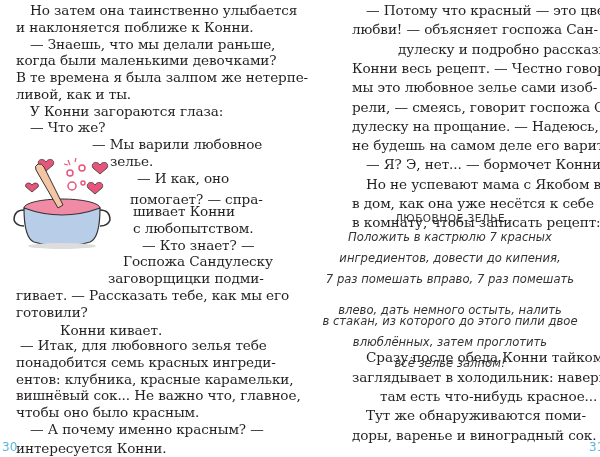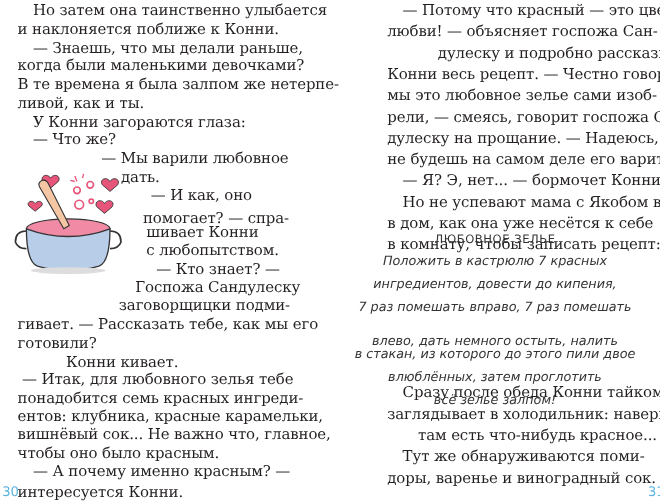--- a/index.html
+++ b/index.html
@@ -21,21 +21,21 @@
   <div id="left-lines">
       <div class="line" style="left: 30px; top: 0px;">Но затем она таинственно улыбается</div>
       <div class="line" style="left: 16px; top: 16.75px;">и наклоняется поближе к Конни.</div>
       <div class="line" style="left: 30px; top: 33.5px;">— Знаешь, что мы делали раньше,</div>
       <div class="line" style="left: 16px; top: 50.25px;">когда были маленькими девочками?</div>
       <div class="line" style="left: 16px; top: 67px;">В те времена я была залпом же нетерпе-</div>
       <div class="line" style="left: 16px; top: 83.75px;">ливой, как и ты.</div>
       <div class="line" style="left: 30px; top: 100.5px;">У Конни загораются глаза:</div>
       <div class="line" style="left: 30px; top: 117.25px;">— Что же?</div>
       <div class="line" style="left: 92px; top: 134px;">— Мы варили любовное</div>
-      <div class="line" style="left: 110px; top: 150.75px;">дать.</div>
+      <div class="line" style="left: 110px; top: 150.75px;">зелье.</div>
       <div class="line" style="left: 137px; top: 167.5px;">— И как, оно</div>
       <div class="line" style="left: 130px; top: 189px;">помогает? — спра-</div>
       <div class="line" style="left: 133px; top: 201px;">шивает Конни</div>
       <div class="line" style="left: 133px; top: 217.75px;">с любопытством.</div>
       <div class="line" style="left: 142px; top: 234.5px;">— Кто знает? —</div>
       <div class="line" style="left: 123px; top: 251.25px;">Госпожа Сандулеску</div>
       <div class="line" style="left: 108px; top: 268px;">заговорщицки подми-</div>
       <div class="line" style="left: 16px; top: 284.75px;">гивает. — Рассказать тебе, как мы его</div>
       <div class="line" style="left: 16px; top: 301.5px;">готовили?</div>
       <div class="line" style="left: 30px; top: 320px; margin-left: 30px;">Конни кивает.</div>

